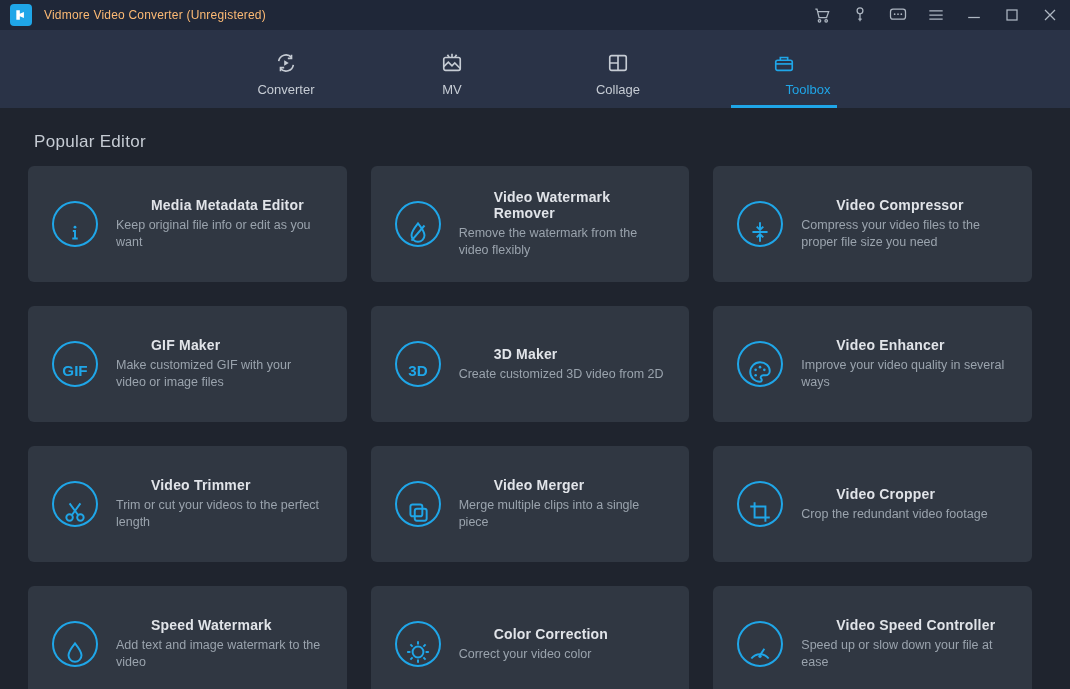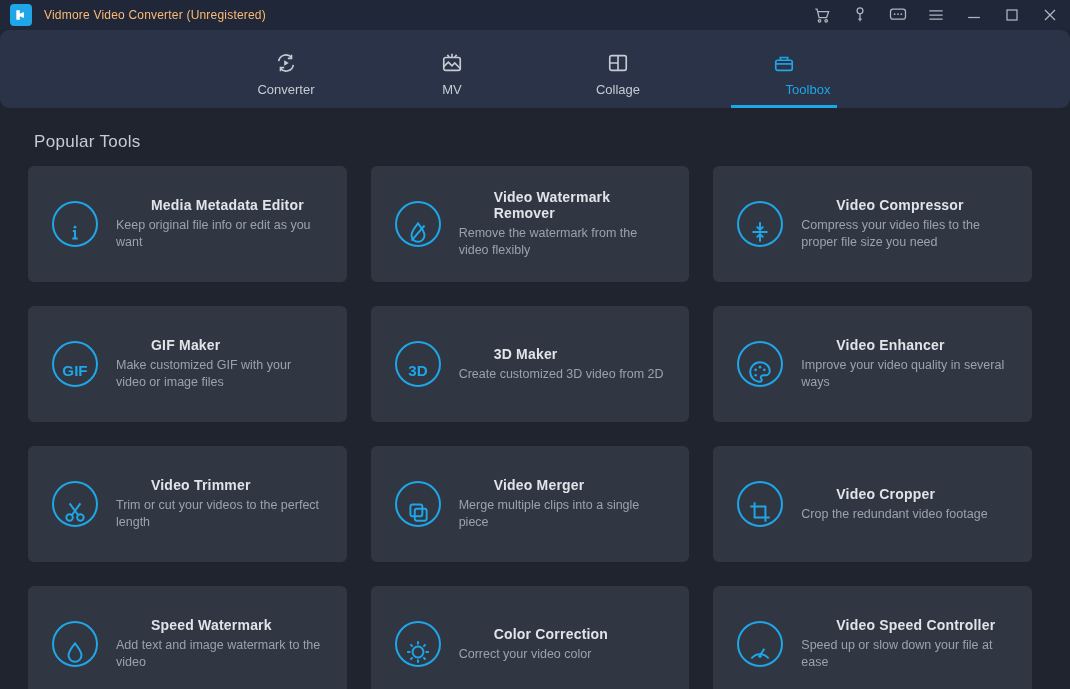--- a/index.html
+++ b/index.html
@@ -34,21 +34,20 @@
   .app-title{font-size:12px;color:#fdba74;letter-spacing:.2px;}
   .titlebar-spacer{flex:1;}
   .titlebar-actions{display:flex;align-items:center;gap:18px;}
   .tb-btn{width:20px;height:20px;display:flex;align-items:center;justify-content:center;cursor:pointer;}
   .tb-btn svg{stroke:#aeb7c2;fill:none;stroke-width:1.5;}
   
   .tabbar{
     height:78px;flex:0 0 78px;background:var(--bg-header);
     display:flex;align-items:flex-end;justify-content:center;gap:60px;
     position:relative;
-    border-radius:9px;
   }
   .tab{
     display:flex;flex-direction:column;align-items:center;justify-content:flex-end;
     width:106px;height:100%;cursor:pointer;padding-bottom:8px;
     border-bottom:3px solid transparent;position:relative;
   }
   .tab.active{border-bottom-color:var(--accent);}
   .tab-icon{width:26px;height:26px;display:flex;align-items:center;justify-content:center;margin-bottom:6px;}
   .tab-icon svg{stroke:#c6ccd4;fill:none;stroke-width:1.8;}
   .tab.active .tab-icon svg{stroke:var(--accent);}
@@ -179,21 +178,21 @@
           <rect x="3" y="9" width="18" height="11" rx="2"></rect>
           <path d="M3 13h18"></path>
           <path d="M8 9V6h8v3"></path>
         </svg>
       </div>
       <div class="tab-label">Toolbox</div>
     </div>
   </div>
 
 <div class="body">
-  <div class="section-title">Popular Tools</div>
+  <div class="section-title">Popular Editor</div>
   <div class="grid-wrap">
     <div class="grid" id="tools-grid">
         <div class="card">
           <div class="card-icon">
             <svg width="26" height="26" viewBox="0 0 24 24">
               <circle cx="12" cy="7.5" r="1.3" fill="#1fa6e8" stroke="none"></circle>
               <path d="M10 11h2v7h0M9.5 18h5"></path>
             </svg>
           </div>
           <div class="card-body">

